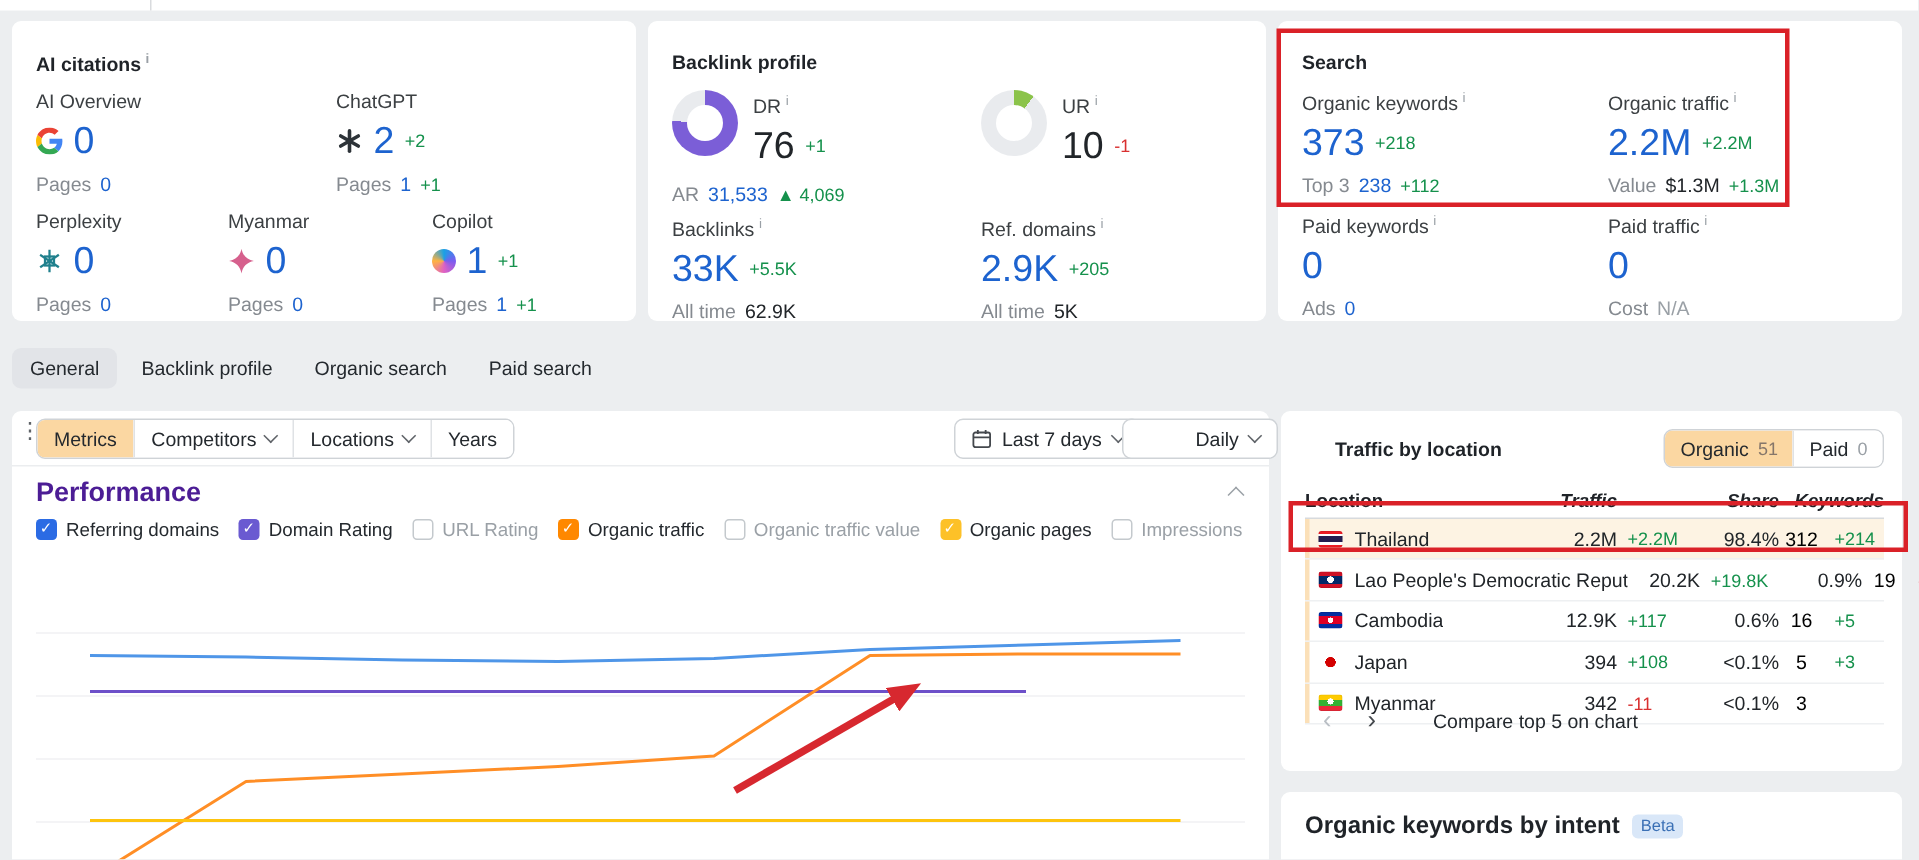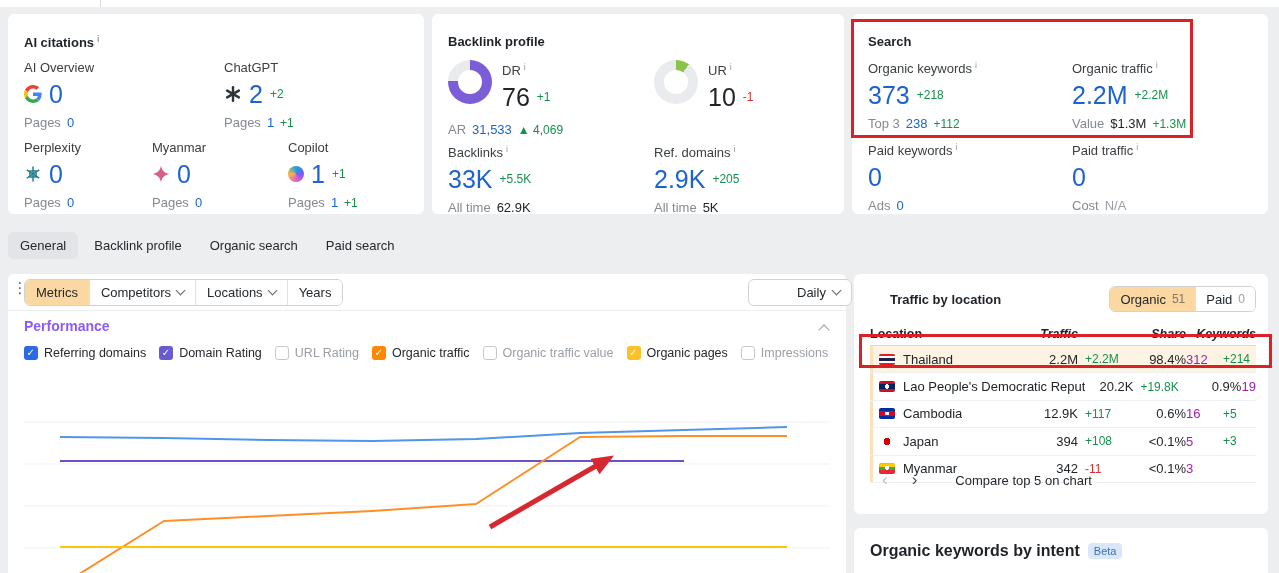--- a/index.html
+++ b/index.html
@@ -53,21 +53,21 @@
   .seg-cell.metrics-active { background:#fbd7a2; }
   #filter-left { left:16px; top:5px; }
   .pill { position:absolute; display:flex; align-items:center; gap:7px; padding:0 11px; height:27px; border:1px solid #cfd3d7; border-radius:6px; background:#fff; font-size:13px; color:#24292e; cursor:pointer; font-family:inherit; }
   #date-pill { left:628px; top:5px; }
   #gran-pill { left:740px; top:5px;padding-left:48px; }
   #kebab { left:802px; top:5px; width:24px; height:27px; border:none; background:none; font-size:15px; color:#5f6368; cursor:pointer; text-align:center; line-height:27px; font-family:inherit; }
 
   .chev { width:7px; height:7px; border-right:1.5px solid #5f6368; border-bottom:1.5px solid #5f6368; transform:rotate(45deg); margin-top:-4px; flex:none; }
   .chev-up { position:absolute; right:18px; top:52px; width:8px; height:8px; border-right:1.5px solid #9aa0a6; border-bottom:1.5px solid #9aa0a6; transform:rotate(-135deg); cursor:pointer; }
 
-  #perf-title { position:absolute; left:16px; top:44px; font-size:14px; font-weight:bold; color:#8b5cf6; }
+  #perf-title { position:absolute; left:16px; top:44px; font-size:18px; font-weight:bold; color:#4c1d95; }
   .cb-row { position:absolute; left:16px; display:flex; align-items:center; white-space:nowrap; overflow:hidden; width:810px; }
   #cb-row1 { top:72px; }
   #cb-row2 { top:96px; }
   .cb { display:flex; align-items:center; gap:6px; margin-right:13px; font-size:12.5px; color:#24292e; cursor:pointer; }
   .cb.off { color:#9aa0a6; }
   .box { width:14px; height:14px; border-radius:3px; border:1px solid #c4c9cd; background:#fff; flex:none; position:relative; }
   .box.on { border:none; }
   .box.on::after { content:"✓"; position:absolute; left:2.5px; top:0.5px; font-size:10px; color:#fff; font-weight:bold; }
   .cb-blue { background:#2b6be4; } .cb-indigo { background:#6a5ad1; } .cb-orange { background:#ff8800; }
   .cb-yellow { background:#fdc128; }
@@ -89,21 +89,21 @@
   .thead, .trow { display:grid; grid-template-columns:1fr 48px 54px 54px 30px 40px; align-items:center; }
   .thead { height:24px; border-bottom:1px solid #d7dadd; font-size:12.5px; font-weight:bold; color:#1f2328; }
   .th-r { text-align:right;font-style:italic; }
   .trow { height:27.4px; border-bottom:1px solid #eef0f2; font-size:13px; }
   .loc { display:flex; align-items:center; gap:8px; border-left:3px solid #fbe0b8; padding-left:6px; height:100%; }
   .loc-name { max-width:190px; overflow:hidden; white-space:nowrap; color:#212529; }
   .trow.hl { background:#fdf3e3; }
   .t-val { text-align:right; color:#212529; }
   .t-chg { font-size:12px; padding-left:7px; }
   .t-share { text-align:right; color:#212529; }
-  .t-kw { text-align:left; color:#a21caf; }
+  .t-kw { text-align:center; color:#000000; }
   .t-kwchg { font-size:12px; text-align:left; padding-left:7px; }
 
   #traffic-footer { position:absolute; left:16px; top:196px; display:flex; align-items:center; font-size:13px; }
   .pg { border:none; background:none; font-size:17px; cursor:pointer; padding:0 12px; font-family:inherit; }
   #pg-prev { color:#b9bec4; }
   #pg-next { color:#44484d; }
   #compare-label { margin-left:26px; color:#24292e; cursor:pointer; }
 
   
   .flag { width:16px; height:11px; border-radius:2px; display:inline-block; flex:none; box-shadow:inset 0 0 0 0.5px rgba(0,0,0,.10); }
@@ -343,20 +343,30 @@
             <span class="chev"></span>
           </button>
         <button class="seg-cell">
             <span>Locations</span>
             <span class="chev"></span>
           </button>
         <button class="seg-cell">
             <span>Years</span>
           </button>
       </div>
+      <button class="pill" id="date-pill">
+        <svg class="cal-svg" width="13" height="13" viewBox="0 0 14 14">
+            <rect x="1" y="2.5" width="12" height="10.5" rx="1.5" fill="none" stroke="#44484d" stroke-width="1.3"></rect>
+            <line x1="1" y1="6" x2="13" y2="6" stroke="#44484d" stroke-width="1.3"></line>
+            <line x1="4.2" y1="0.8" x2="4.2" y2="3.5" stroke="#44484d" stroke-width="1.3"></line>
+            <line x1="9.8" y1="0.8" x2="9.8" y2="3.5" stroke="#44484d" stroke-width="1.3"></line>
+          </svg>
+        <span>Last 7 days</span>
+        <span class="chev"></span>
+      </button>
       <button class="pill" id="gran-pill">
         <span>Daily</span>
         <span class="chev"></span>
       </button>
       <button id="kebab">⋮</button>
     </div>
 
     <div id="perf-title">Performance</div>
     <div class="chev-up"></div>
 

